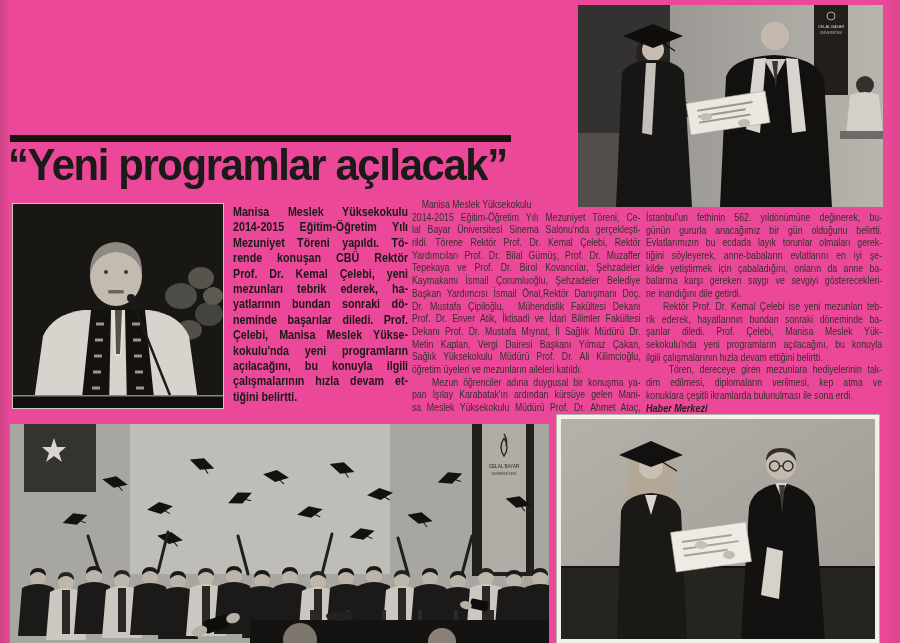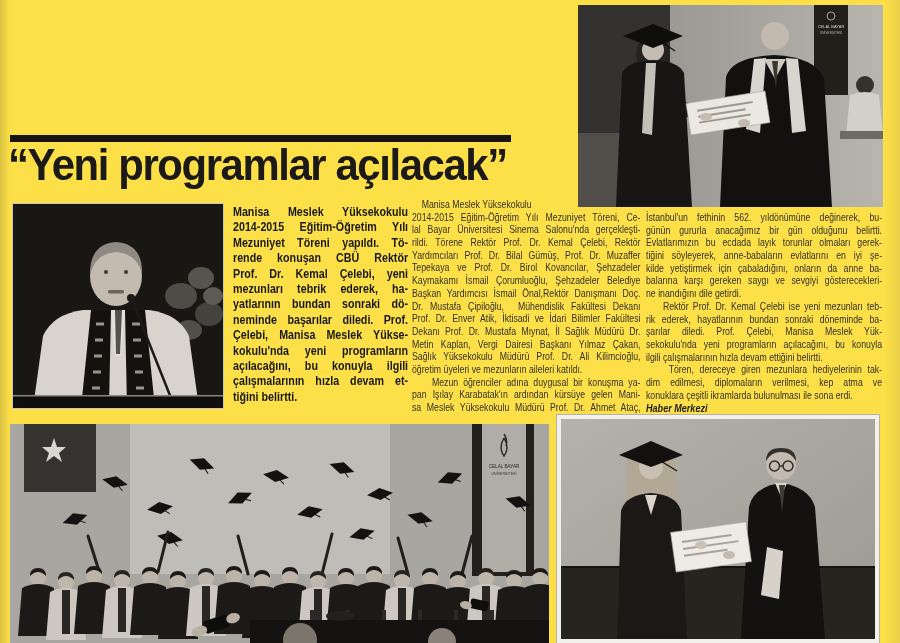--- a/index.html
+++ b/index.html
@@ -1,18 +1,18 @@
 <!DOCTYPE html>
 <html><head>
 <meta charset="utf-8">
 <style>
   html,body{margin:0;padding:0;}
   .page{
     position:relative; width:900px; height:643px; overflow:hidden;
-    background:#fde047;
+    background:#ec4899;
     font-family:"Liberation Sans", sans-serif;
     color:#2a2825;
   }
   .page::before{content:""; position:absolute; left:0; top:0; width:10px; height:100%;
     background:linear-gradient(90deg, rgba(60,55,45,.18), rgba(60,55,45,0)); pointer-events:none;}
   .page::after{content:""; position:absolute; right:0; top:0; width:16px; height:100%;
     background:linear-gradient(270deg, rgba(60,55,45,.10), rgba(60,55,45,0)); pointer-events:none;}
 
   .rule{position:absolute; left:10px; top:135px; width:501px; height:7px; background:#161513;}
 

